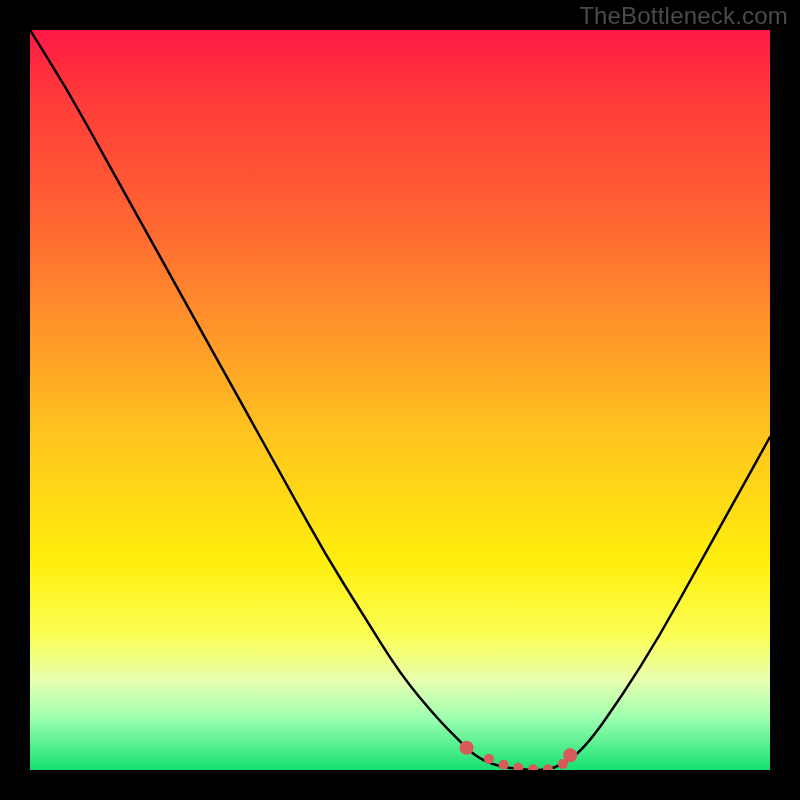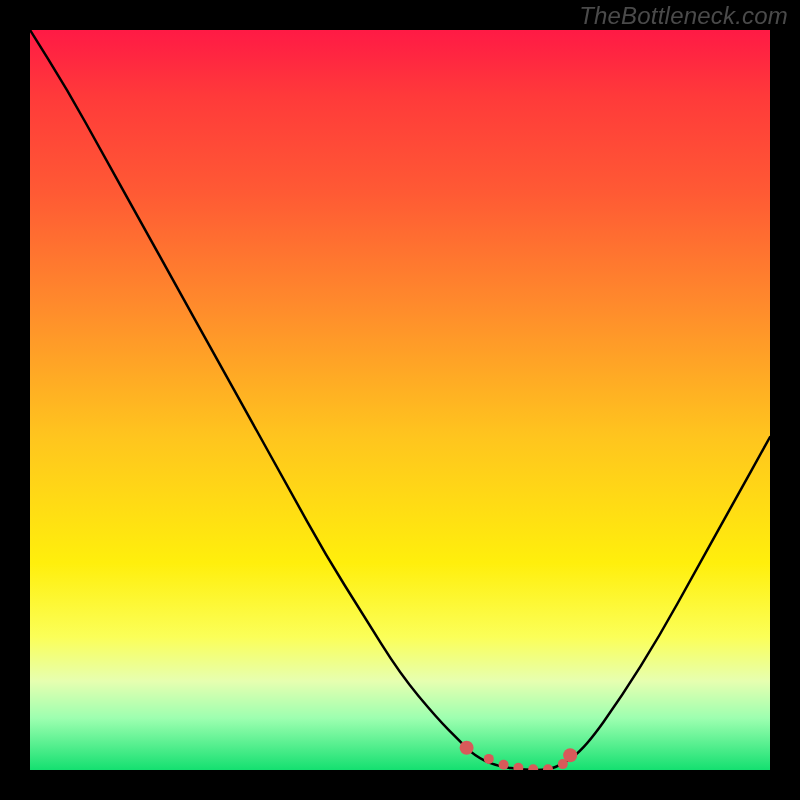--- a/index.html
+++ b/index.html
@@ -9,21 +9,20 @@
     height: 800px;
     background: #000;
     overflow: hidden;
     font-family: Arial, Helvetica, sans-serif;
   }
   .frame {
     position: relative;
     width: 800px;
     height: 800px;
     background: #000;
-    font-style: italic;
   }
   .watermark {
     position: absolute;
     top: 2px;
     right: 12px;
     color: #4a4a4a;
     font-size: 24px;
     font-weight: 500;
     letter-spacing: 0.2px;
     z-index: 10;

